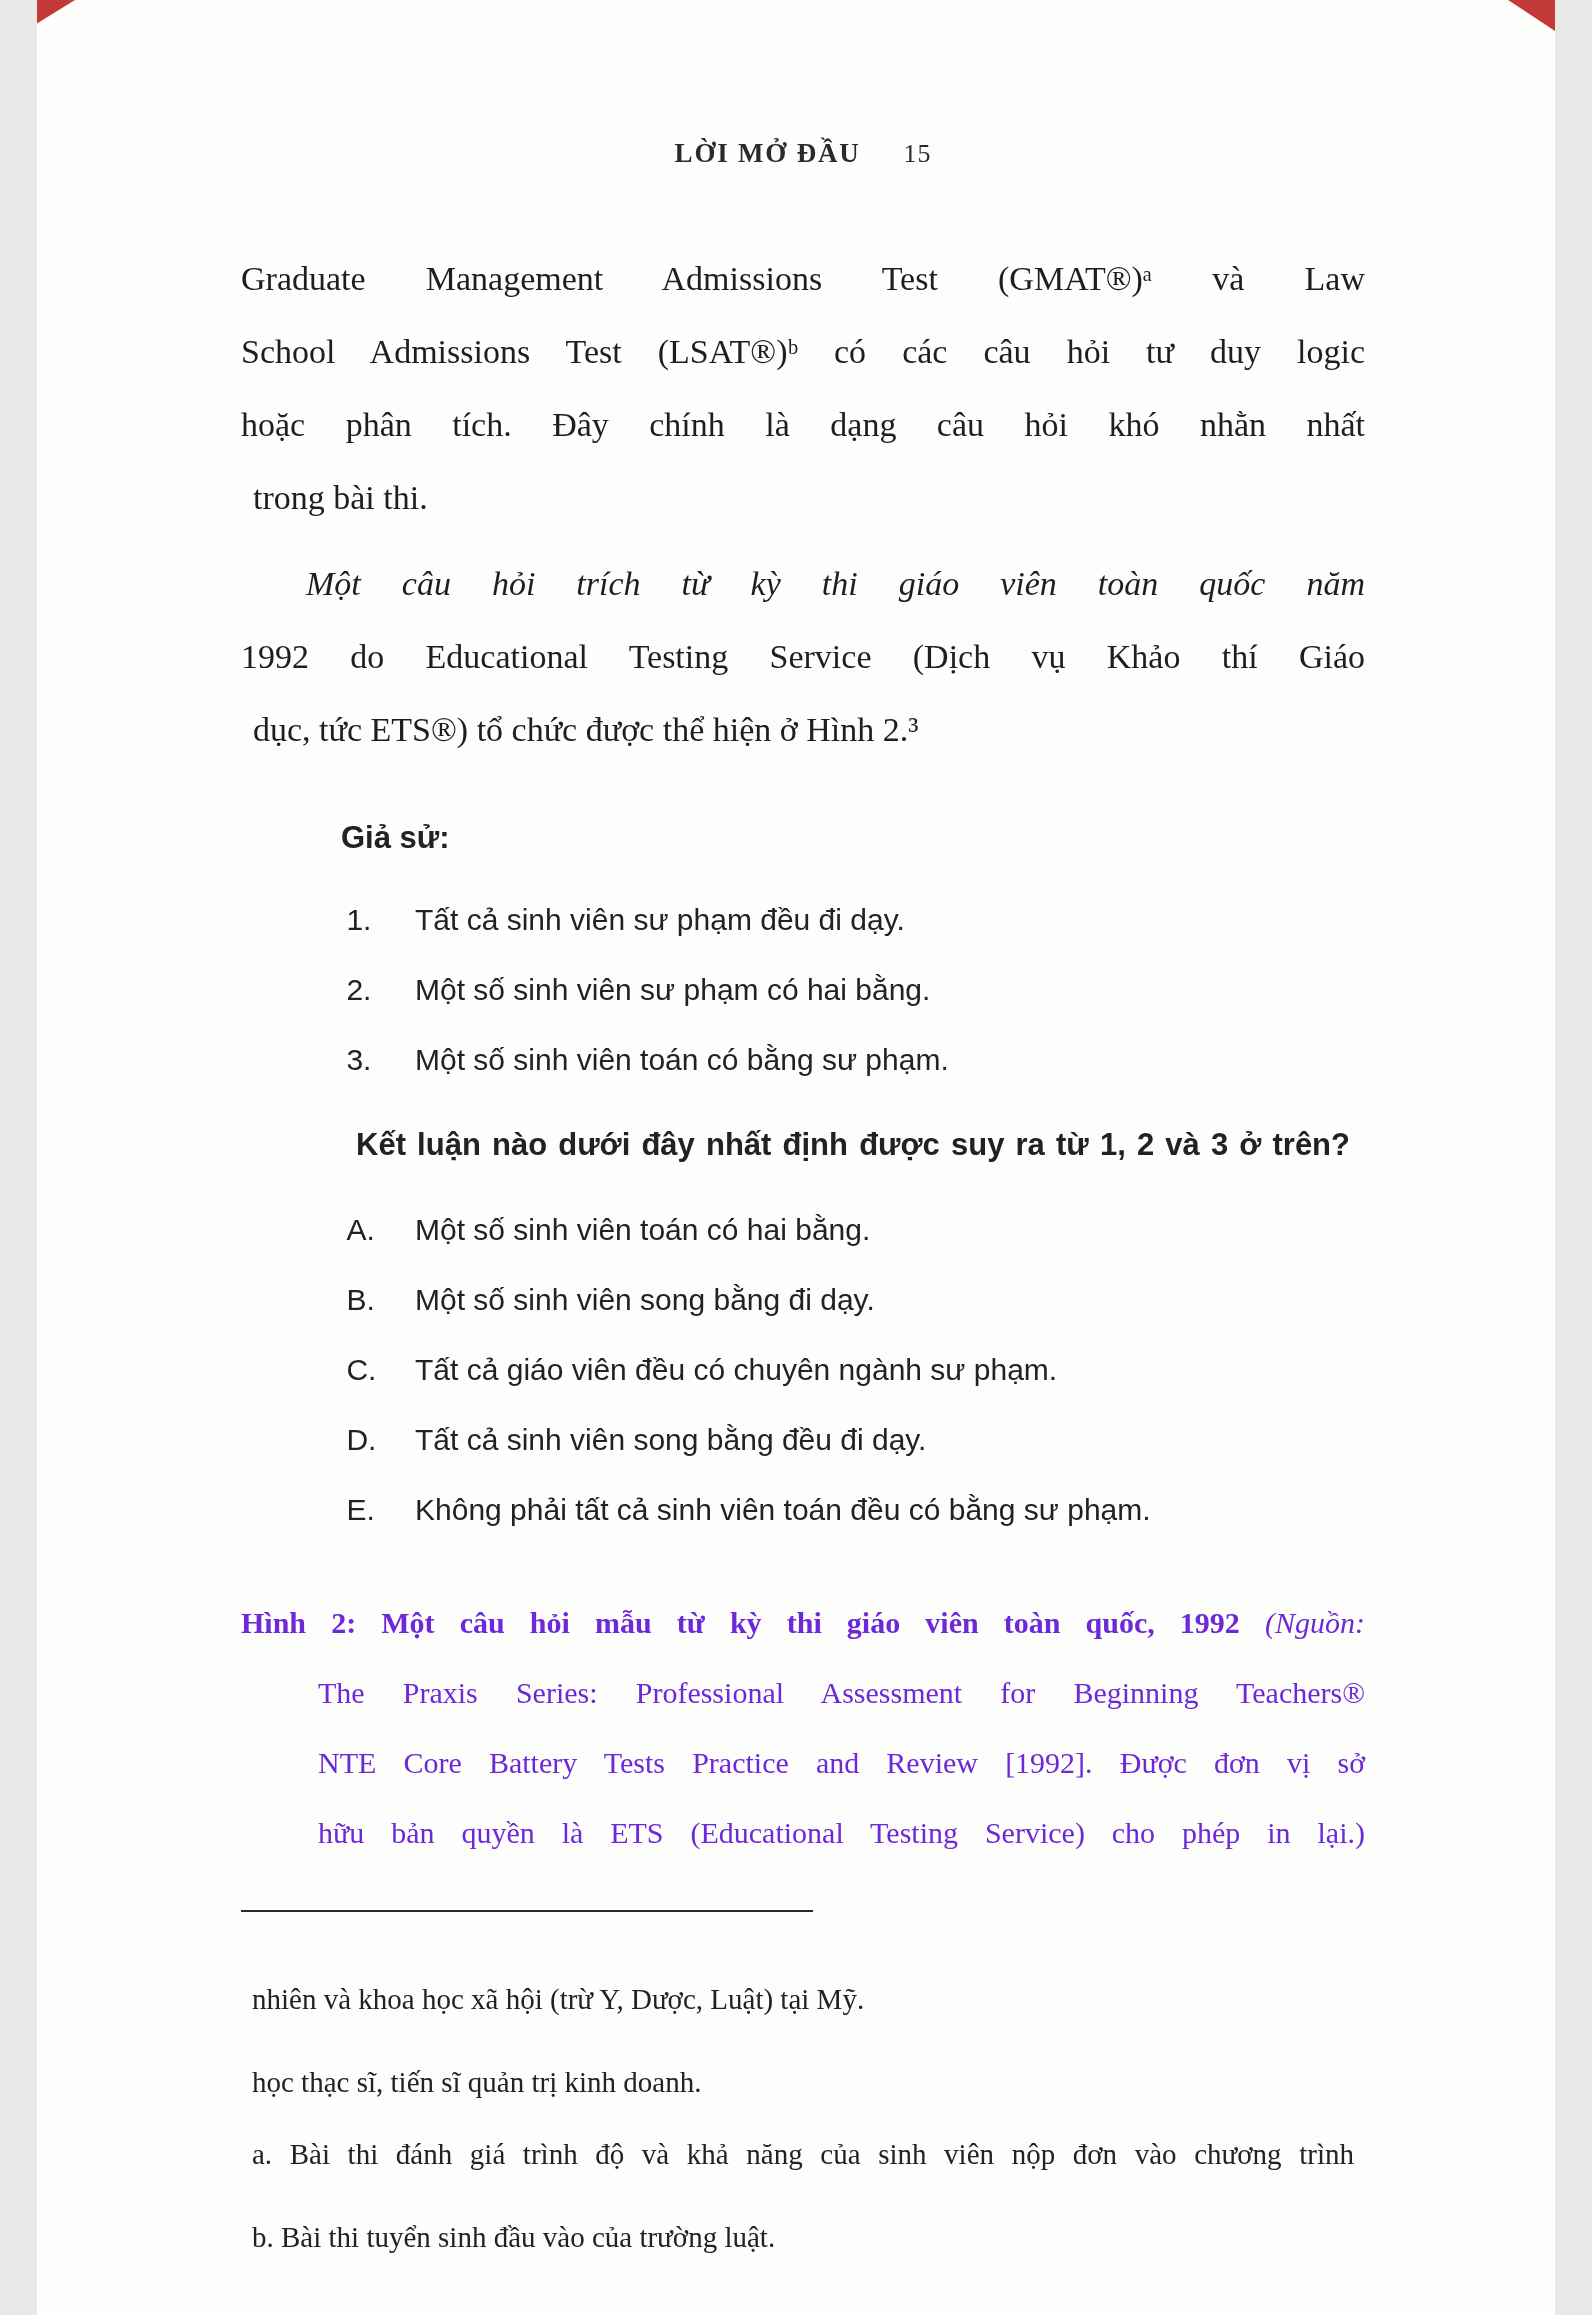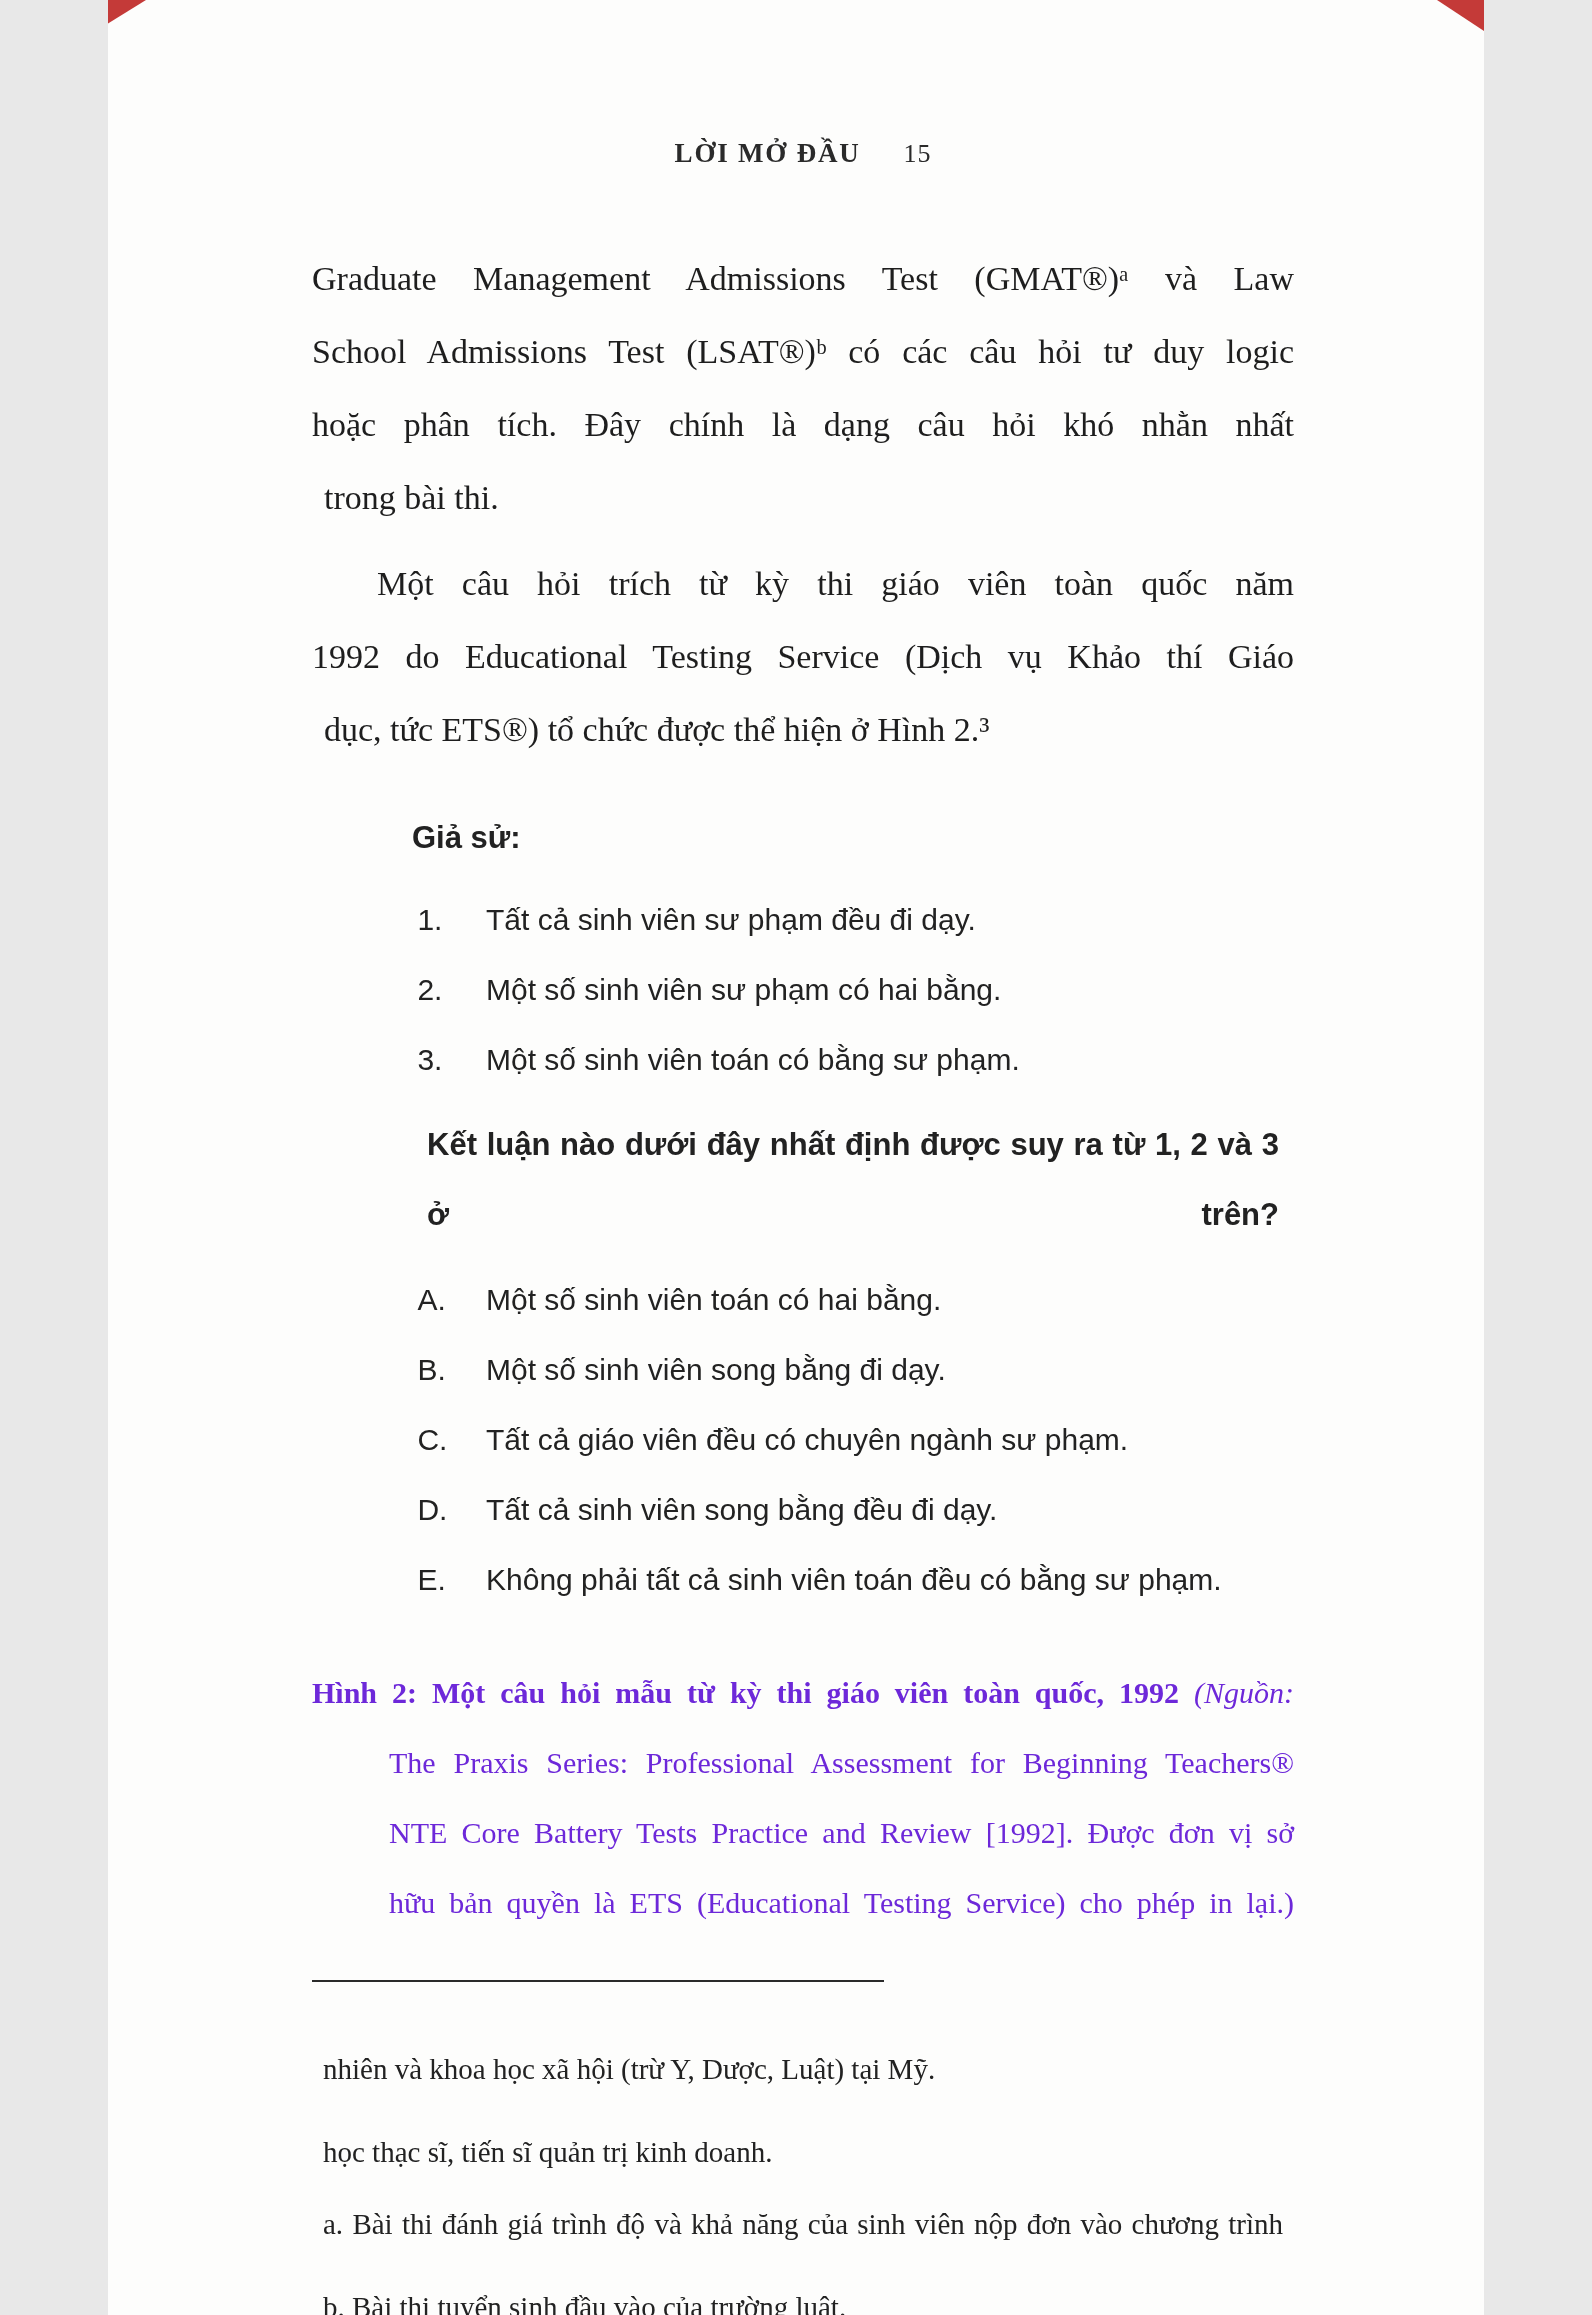--- a/index.html
+++ b/index.html
@@ -1,19 +1,19 @@
 <!DOCTYPE html>
 <html lang="vi" style="font-size:14.5px"><head>
 <meta charset="utf-8">
 <title>Book page scan</title>
 <style>
   html, body { margin: 0; padding: 0; background: #e8e8e8; }
   .page {
     position: relative;
-    width: 1376px;
+    width: 1518px;
     height: 2316px;
     margin: 0 auto;
     background: #fdfdfc;
     color: #1e1e1e;
     overflow: hidden;
     font-family: "Liberation Serif", "DejaVu Serif", serif;
   }
   .corner-tl {
     position: absolute; top: 0; left: 0;
     width: 38px; height: 23.5px;
@@ -47,21 +47,21 @@
   .line {
     text-align: justify;
     -moz-text-align-last: justify;
     text-align-last: justify;
   }
   .line.lastline {
     -moz-text-align-last: left;
     text-align-last: left;
     margin-left: 12px;
   }
-  .line.firstline-indent { padding-left: 65px; }
+  .line.firstline-indent { padding-left: 65px; font-style: italic; }
 
   
   .question-block {
     margin-left: 100px;
     margin-top: 49px;
     font-family: "Liberation Sans", "DejaVu Sans", sans-serif;
     font-size: 30px;
     color: #222;
   }
   .q-intro { font-weight: 700; font-size: 31px; line-height: 45px; margin: 0 0 25px 0; }

